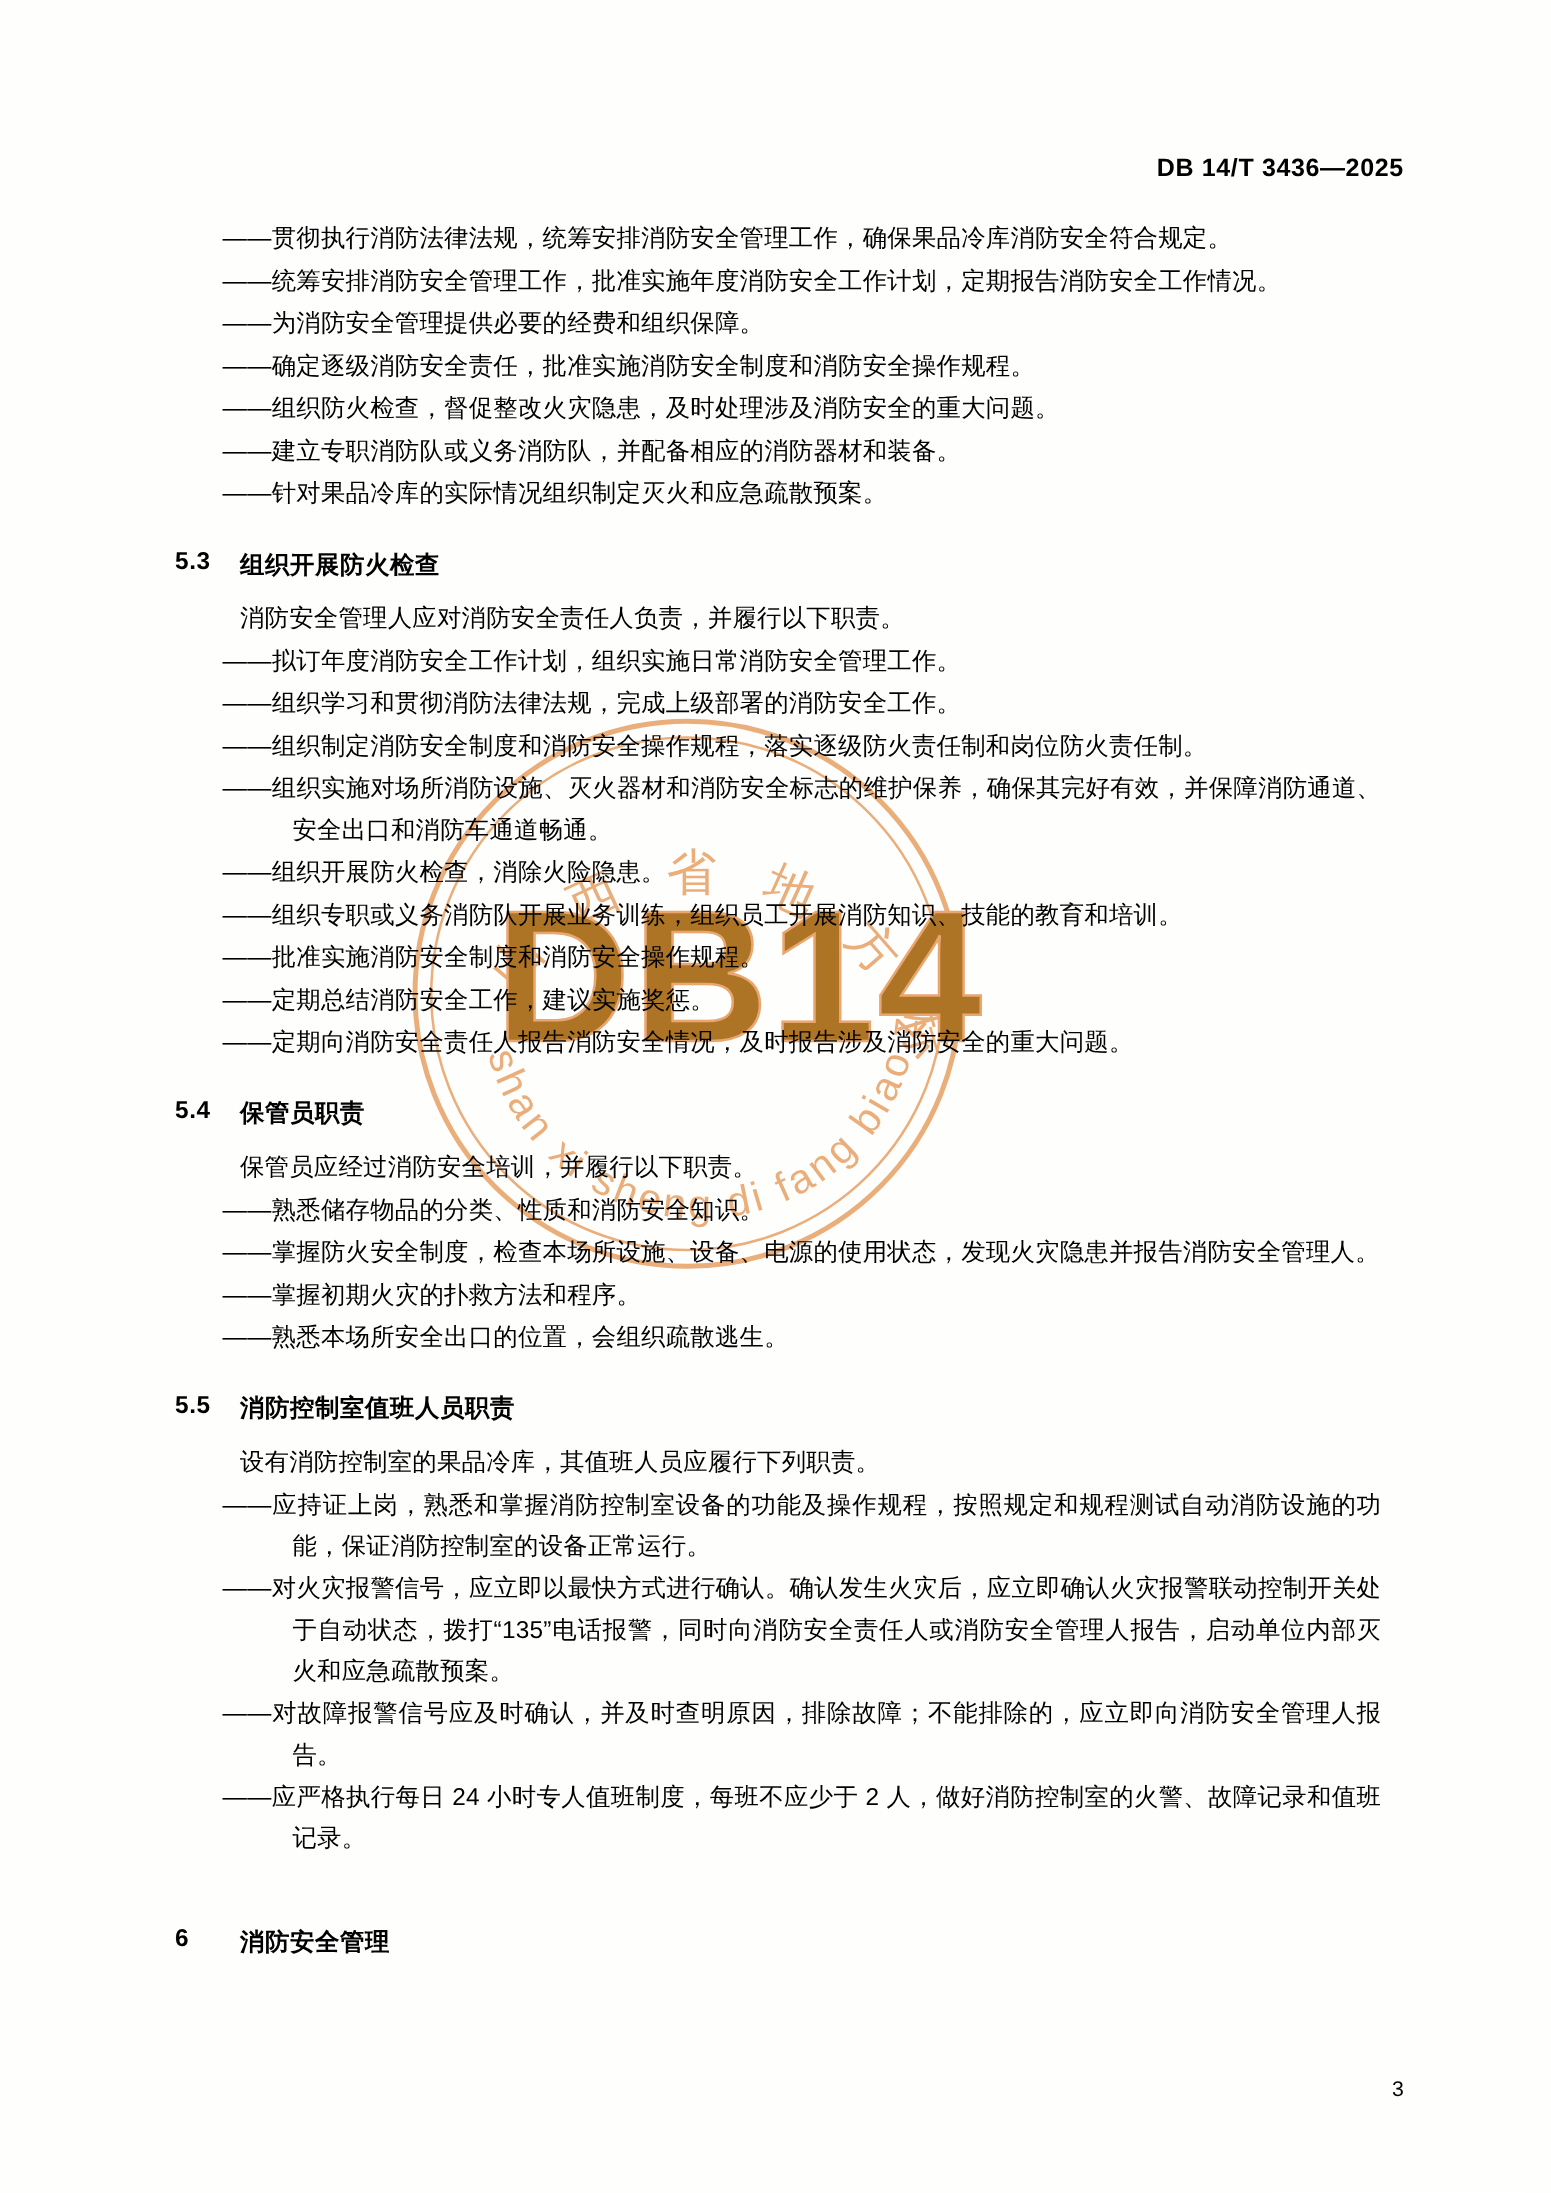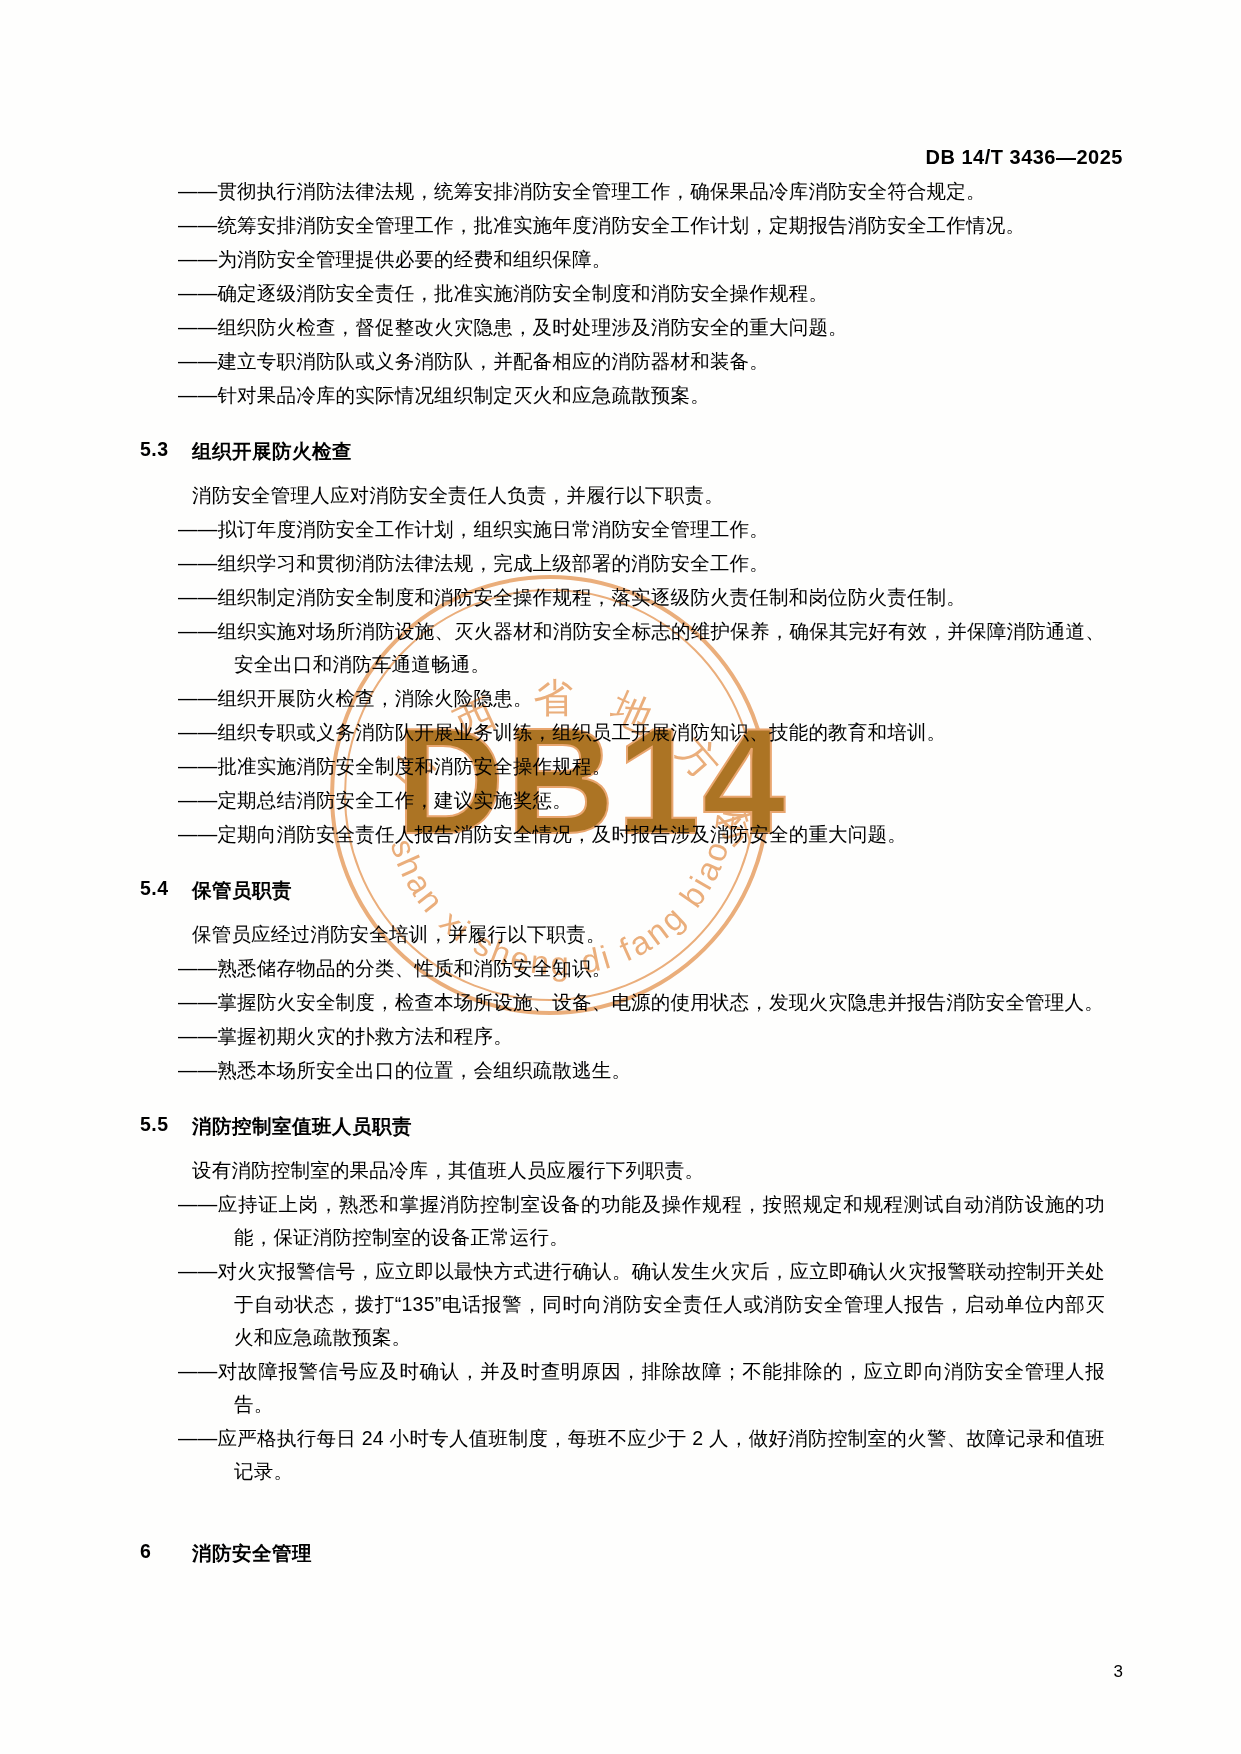--- a/index.html
+++ b/index.html
@@ -11,21 +11,21 @@
     position: relative;
     width: 1241px;
     height: 1754px;
     background: #fefefd;
     font-family: "Liberation Sans", sans-serif;
     color: #000000;
     overflow: hidden;
   }
   .header {
     position: absolute;
-    top: 146px;
+    top: 124px;
     right: 118px;
     font-size: 20px;
     font-weight: bold;
     letter-spacing: 0.5px;
     color: #000;
   }
   .content {
     position: absolute;
     top: 175px;
     left: 140px;

